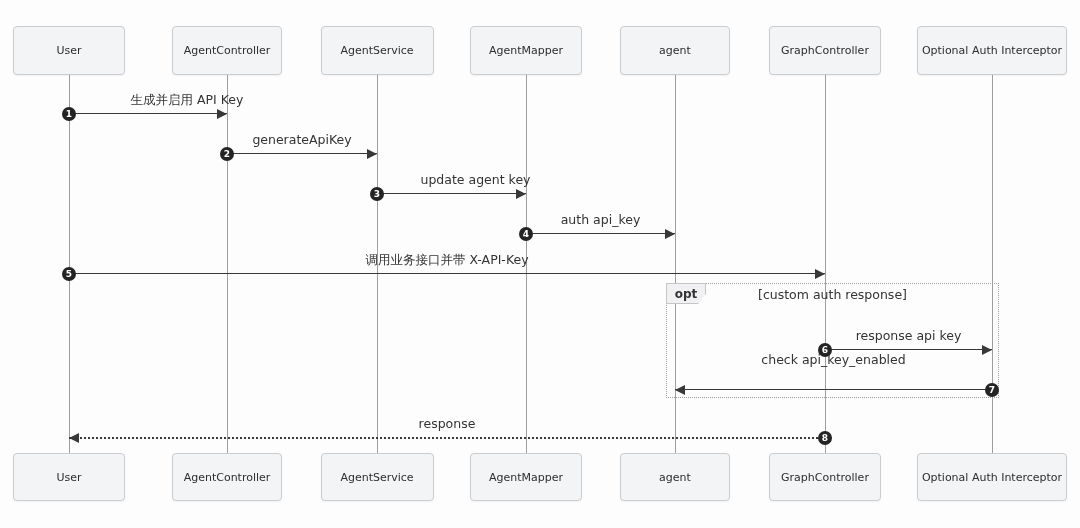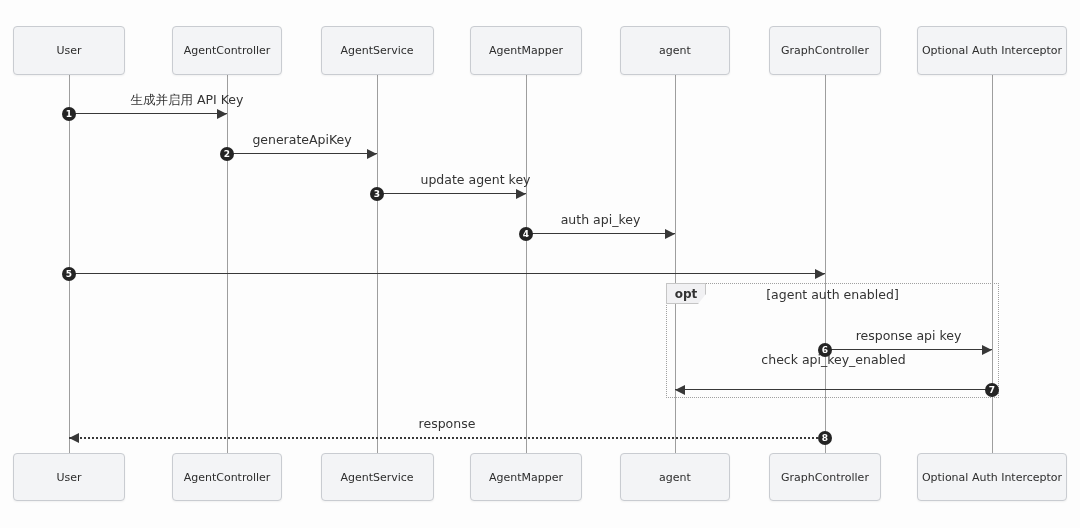--- a/index.html
+++ b/index.html
@@ -89,40 +89,41 @@
 <div id="diagram" style="background: rgb(253, 253, 253);">
     <div class="lifeline" style="left: 68.5px; top: 75px; height: 378px; background: rgb(158, 158, 158);"></div>
     <div class="lifeline" style="left: 226.5px; top: 75px; height: 378px; background: rgb(158, 158, 158);"></div>
     <div class="lifeline" style="left: 376.5px; top: 75px; height: 378px; background: rgb(158, 158, 158);"></div>
     <div class="lifeline" style="left: 525.5px; top: 75px; height: 378px; background: rgb(158, 158, 158);"></div>
     <div class="lifeline" style="left: 674.5px; top: 75px; height: 378px; background: rgb(158, 158, 158);"></div>
     <div class="lifeline" style="left: 824.5px; top: 75px; height: 378px; background: rgb(158, 158, 158);"></div>
     <div class="lifeline" style="left: 991.5px; top: 75px; height: 378px; background: rgb(158, 158, 158);"></div>
     <div class="fragment" style="left: 666px; top: 283px; width: 333px; height: 115px; border: 1px dotted rgb(160, 160, 160);"></div>
     <div class="fragment-tab" style="left: 666px; top: 283px; width: 38px; height: 19px; background: rgb(241, 241, 243); border: 1px solid rgb(197, 197, 197); color: rgb(51, 51, 51);">opt</div>
-    <div class="fragment-cond" style="left: 832.5px; top: 287px; color: rgb(51, 51, 51);">[agent auth enabled]</div>
+    <div class="fragment-cond" style="left: 832.5px; top: 287px; color: rgb(51, 51, 51);">[custom auth response]</div>
     <div class="msg-line" style="left: 69px; width: 158px; top: 113px; border-top: 1.5px solid rgb(56, 56, 56);"></div>
     <div class="arrow-head" style="top: 108.5px; border-top: 5px solid transparent; border-bottom: 5px solid transparent; left: 217px; border-left: 10px solid rgb(56, 56, 56);"></div>
     <div class="msg-badge" style="left: 62px; top: 107px; background: rgb(36, 36, 36); color: rgb(255, 255, 255);">1</div>
     <div class="msg-label" style="left: 148px; top: 92px; color: rgb(51, 51, 51); margin-left: 39px;">生成并启用 API Key</div>
     <div class="msg-line" style="left: 227px; width: 150px; top: 153px; border-top: 1.5px solid rgb(56, 56, 56);"></div>
     <div class="arrow-head" style="top: 148.5px; border-top: 5px solid transparent; border-bottom: 5px solid transparent; left: 367px; border-left: 10px solid rgb(56, 56, 56);"></div>
     <div class="msg-badge" style="left: 220px; top: 147px; background: rgb(36, 36, 36); color: rgb(255, 255, 255);">2</div>
     <div class="msg-label" style="left: 302px; top: 132px; color: rgb(51, 51, 51); text-align: center;">generateApiKey</div>
     <div class="msg-line" style="left: 377px; width: 149px; top: 193px; border-top: 1.5px solid rgb(56, 56, 56);"></div>
     <div class="arrow-head" style="top: 188.5px; border-top: 5px solid transparent; border-bottom: 5px solid transparent; left: 516px; border-left: 10px solid rgb(56, 56, 56);"></div>
     <div class="msg-badge" style="left: 370px; top: 187px; background: rgb(36, 36, 36); color: rgb(255, 255, 255);">3</div>
     <div class="msg-label" style="left: 451.5px; top: 172px; color: rgb(51, 51, 51); margin-left: 24px;">update agent key</div>
     <div class="msg-line" style="left: 526px; width: 149px; top: 233px; border-top: 1.5px solid rgb(56, 56, 56);"></div>
     <div class="arrow-head" style="top: 228.5px; border-top: 5px solid transparent; border-bottom: 5px solid transparent; left: 665px; border-left: 10px solid rgb(56, 56, 56);"></div>
     <div class="msg-badge" style="left: 519px; top: 227px; background: rgb(36, 36, 36); color: rgb(255, 255, 255);">4</div>
     <div class="msg-label" style="left: 600.5px; top: 212px; color: rgb(51, 51, 51);">auth api_key</div>
     <div class="msg-line" style="left: 69px; width: 756px; top: 273px; border-top: 1.5px solid rgb(56, 56, 56);"></div>
     <div class="arrow-head" style="top: 268.5px; border-top: 5px solid transparent; border-bottom: 5px solid transparent; left: 815px; border-left: 10px solid rgb(56, 56, 56);"></div>
     <div class="msg-badge" style="left: 62px; top: 267px; background: rgb(36, 36, 36); color: rgb(255, 255, 255);">5</div>
+    <div class="msg-label" style="left: 447px; top: 252px; color: rgb(51, 51, 51);">调用业务接口并带 X-API-Key</div>
     <div class="msg-line" style="left: 825px; width: 167px; top: 349px; border-top: 1.5px solid rgb(56, 56, 56);"></div>
     <div class="arrow-head" style="top: 344.5px; border-top: 5px solid transparent; border-bottom: 5px solid transparent; left: 982px; border-left: 10px solid rgb(56, 56, 56);"></div>
     <div class="msg-badge" style="left: 818px; top: 343px; background: rgb(36, 36, 36); color: rgb(255, 255, 255);">6</div>
     <div class="msg-label" style="left: 908.5px; top: 328px; color: rgb(51, 51, 51);">response api key</div>
     <div class="msg-line" style="left: 675px; width: 317px; top: 389px; border-top: 1.5px solid rgb(56, 56, 56);"></div>
     <div class="arrow-head" style="top: 384.5px; border-top: 5px solid transparent; border-bottom: 5px solid transparent; left: 675px; border-right: 10px solid rgb(56, 56, 56);"></div>
     <div class="msg-badge" style="left: 985px; top: 383px; background: rgb(36, 36, 36); color: rgb(255, 255, 255);">7</div>
     <div class="msg-label" style="left: 833.5px; top: 352px; color: rgb(51, 51, 51);">check api_key_enabled</div>
     <div class="msg-line" style="left: 69px; width: 756px; top: 437px; border-top: 2px dotted rgb(56, 56, 56);"></div>
     <div class="arrow-head" style="top: 432.5px; border-top: 5px solid transparent; border-bottom: 5px solid transparent; left: 69px; border-right: 10px solid rgb(56, 56, 56);"></div>

